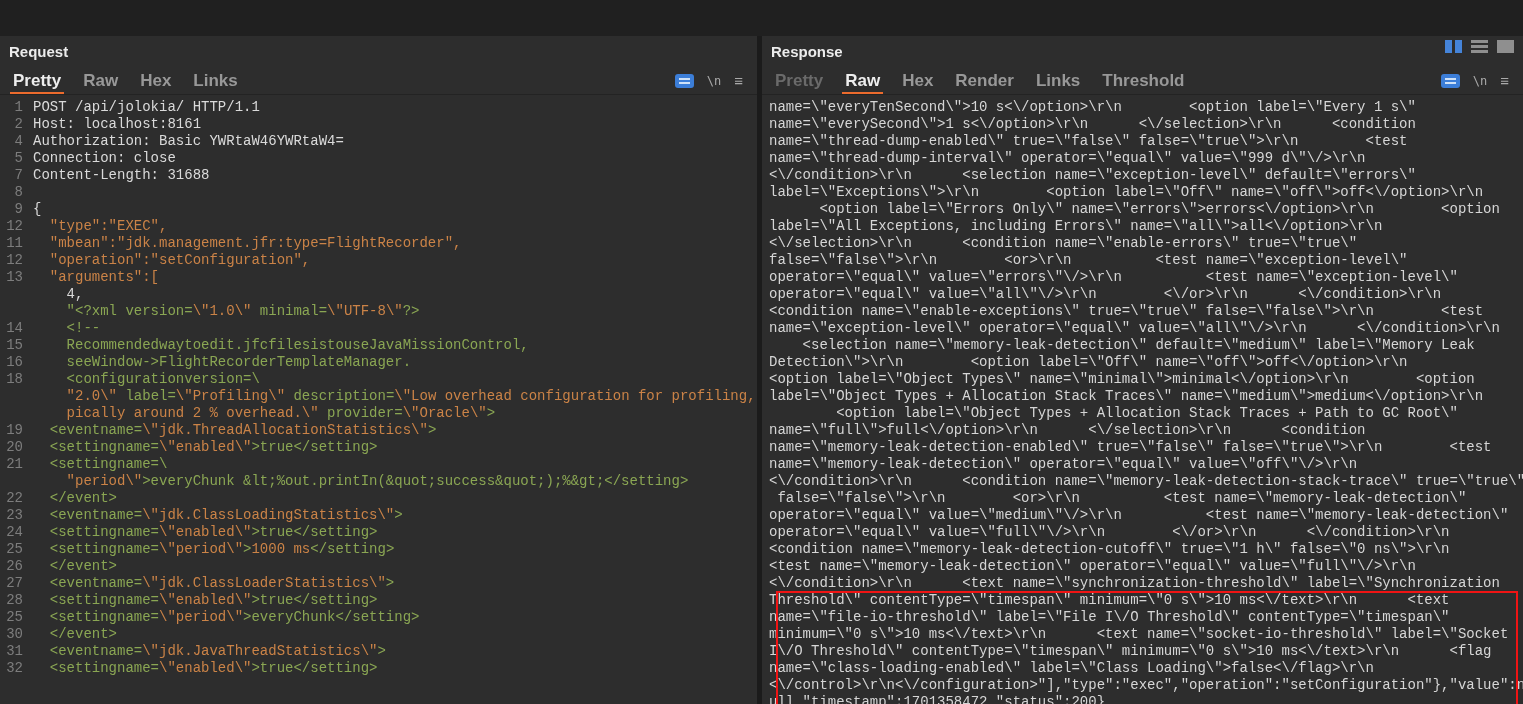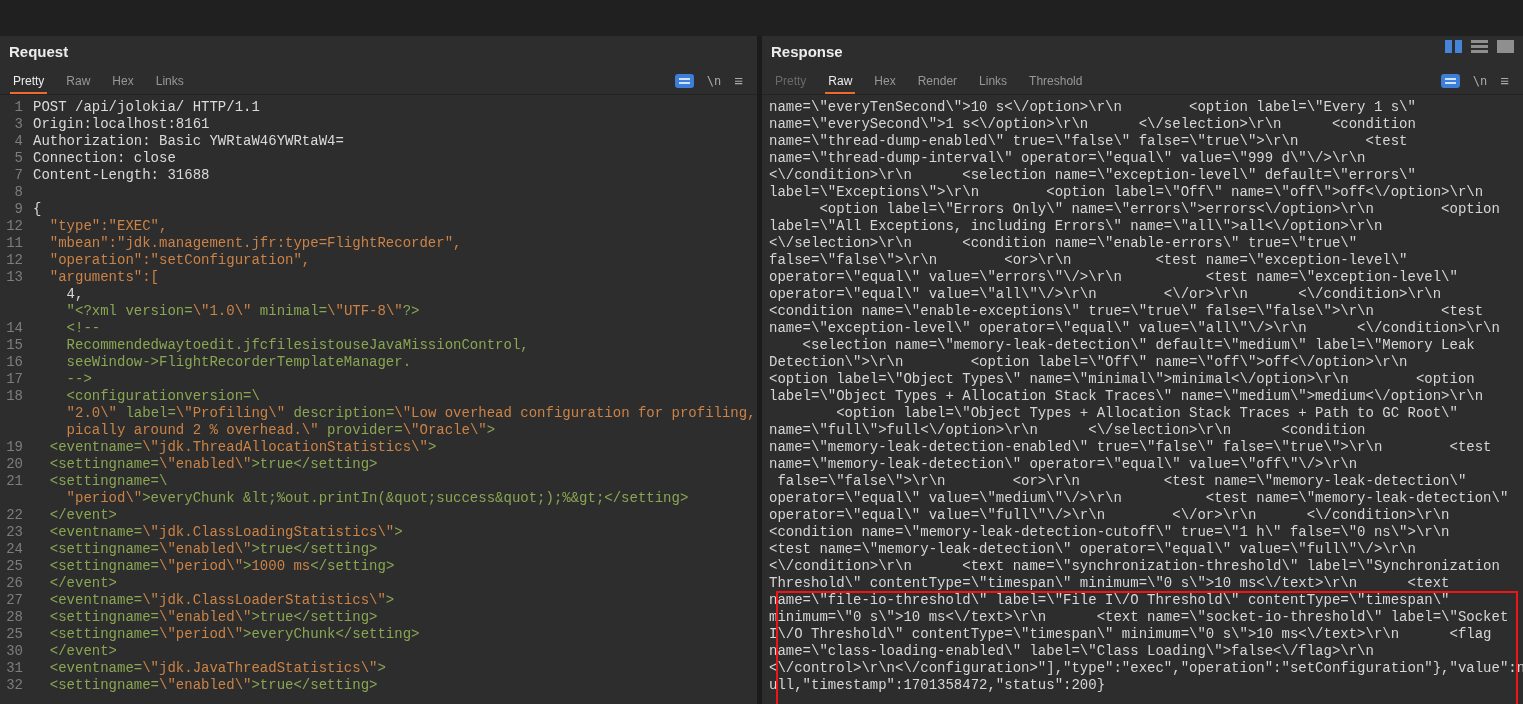--- a/index.html
+++ b/index.html
@@ -5,21 +5,21 @@
   html,body{margin:0;padding:0;background:#202020;}
   .app{display:flex;width:1523px;height:704px;background:#ef4444;position:relative;font-family:"Liberation Sans",sans-serif;overflow:hidden;margin-top:36px;}
   .panel{display:flex;flex-direction:column;background:#2d2d2d;overflow:hidden;}
   #request-panel{width:757px;flex:none;}
   #response-panel{flex:1;}
   .divider{width:5px;background:#1b1b1b;flex:none;}
   .panel-header{height:31px;display:flex;align-items:center;padding:0 9px;flex:none;}
   .panel-title{font-size:15px;font-weight:bold;color:#ececec;}
   .tab-bar{height:27px;flex:none;display:flex;align-items:center;padding:0 2px;border-bottom:1px solid #232323;}
   .tabs{display:flex;align-items:center;height:100%;}
-  .tab{padding:0 11px;height:100%;display:flex;align-items:center;font-size:12px;color:#989898;position:relative;cursor:default;}
+  .tab{padding:0 11px;height:100%;display:flex;align-items:center;font-size:17px;color:#989898;position:relative;cursor:default;font-weight:bold;}
   .tab.selected{color:#ededed;}
   .tab.selected::after{content:"";position:absolute;left:8px;right:8px;bottom:0;height:2px;background:#ec6b2d;}
   .tab.disabled{color:#6a6a6a;}
   .tab-tools{margin-left:auto;display:flex;align-items:center;gap:13px;padding-right:12px;}
   .fmt-icon{width:19px;height:14px;border-radius:3px;background:#3c7ed8;display:flex;flex-direction:column;justify-content:center;gap:2px;align-items:center;}
   .fmt-icon i{display:block;width:11px;height:2px;background:#cfe2f8;}
   .nl-icon{font-family:"DejaVu Sans Mono",monospace;font-size:12px;color:#aaa;}
   .menu-icon{font-size:15px;color:#aaa;line-height:1;}
   .editor{flex:1;overflow:hidden;font-family:Liberation Mono, monospace;font-size:14px;line-height:17px;padding-top:4px;background:#2d2d2d;}
   .code-row{white-space:pre;height:17px;}
@@ -63,36 +63,35 @@
             <i></i>
             <i></i>
           </span>
         <span class="nl-icon">\n</span>
         <span class="menu-icon">≡</span>
       </div>
     </div>
     <div class="editor">
       <div>
           <div class="code-row"><span class="gutter">1</span><span class="c-w">POST /api/jolokia/ HTTP/1.1</span></div>
-          <div class="code-row"><span class="gutter">3</span><span class="c-w">Origin:localhost:8161</span></div>
+          <div class="code-row"><span class="gutter">2</span><span class="c-w">Host: localhost:8161</span></div>
           <div class="code-row"><span class="gutter">4</span><span class="c-w">Authorization: Basic YWRtaW46YWRtaW4=</span></div>
           <div class="code-row"><span class="gutter">5</span><span class="c-w">Connection: close</span></div>
           <div class="code-row"><span class="gutter">7</span><span class="c-w">Content-Length: 31688</span></div>
           <div class="code-row"><span class="gutter">8</span></div>
           <div class="code-row"><span class="gutter">9</span><span class="c-w">{</span></div>
           <div class="code-row"><span class="gutter">12</span><span class="c-o">  "type":"EXEC",</span></div>
           <div class="code-row"><span class="gutter">11</span><span class="c-o">  "mbean":"jdk.management.jfr:type=FlightRecorder",</span></div>
           <div class="code-row"><span class="gutter">12</span><span class="c-o">  "operation":"setConfiguration",</span></div>
           <div class="code-row"><span class="gutter">13</span><span class="c-o">  "arguments":[</span></div>
           <div class="code-row"><span class="gutter"></span><span class="c-w">    4,</span></div>
           <div class="code-row"><span class="gutter"></span><span class="c-g">    "&lt;?xml version=</span><span class="c-o">\"1.0\"</span><span class="c-g"> minimal=</span><span class="c-o">\"UTF-8\"</span><span class="c-g">?&gt;</span></div>
           <div class="code-row"><span class="gutter">14</span><span class="c-g">    &lt;!--</span></div>
           <div class="code-row"><span class="gutter">15</span><span class="c-g">    Recommendedwaytoedit.jfcfilesistouseJavaMissionControl,</span></div>
           <div class="code-row"><span class="gutter">16</span><span class="c-g">    seeWindow-&gt;FlightRecorderTemplateManager.</span></div>
-          <div class="code-row"><span class="gutter">17</span><span class="c-g">    --&gt;</span></div>
           <div class="code-row"><span class="gutter">18</span><span class="c-g">    &lt;configurationversion=\</span></div>
           <div class="code-row"><span class="gutter"></span><span class="c-o">    "2.0\" </span><span class="c-g">label=</span><span class="c-o">\"Profiling\" </span><span class="c-g">description=</span><span class="c-o">\"Low overhead configuration for profiling, ty</span></div>
           <div class="code-row"><span class="gutter"></span><span class="c-o">    pically around 2 % overhead.\" </span><span class="c-g">provider=</span><span class="c-o">\"Oracle\"</span><span class="c-g">&gt;</span></div>
           <div class="code-row"><span class="gutter">19</span><span class="c-g">  &lt;eventname=</span><span class="c-o">\"jdk.ThreadAllocationStatistics\"</span><span class="c-g">&gt;</span></div>
           <div class="code-row"><span class="gutter">20</span><span class="c-g">  &lt;settingname=</span><span class="c-o">\"enabled\"</span><span class="c-g">&gt;true&lt;/setting&gt;</span></div>
           <div class="code-row"><span class="gutter">21</span><span class="c-g">  &lt;settingname=\</span></div>
           <div class="code-row"><span class="gutter"></span><span class="c-o">    "period\"</span><span class="c-g">&gt;everyChunk &amp;lt;%out.printIn(&amp;quot;success&amp;quot;);%&amp;gt;&lt;/setting&gt;</span></div>
           <div class="code-row"><span class="gutter">22</span><span class="c-g">  &lt;/event&gt;</span></div>
           <div class="code-row"><span class="gutter">23</span><span class="c-g">  &lt;eventname=</span><span class="c-o">\"jdk.ClassLoadingStatistics\"</span><span class="c-g">&gt;</span></div>
           <div class="code-row"><span class="gutter">24</span><span class="c-g">  &lt;settingname=</span><span class="c-o">\"enabled\"</span><span class="c-g">&gt;true&lt;/setting&gt;</span></div>
@@ -179,20 +178,21 @@
           <div class="code-row res-row">&lt;condition name=\"enable-exceptions\" true=\"true\" false=\"false\"&gt;\r\n        &lt;test</div>
           <div class="code-row res-row">name=\"exception-level\" operator=\"equal\" value=\"all\"\/&gt;\r\n      &lt;\/condition&gt;\r\n</div>
           <div class="code-row res-row">    &lt;selection name=\"memory-leak-detection\" default=\"medium\" label=\"Memory Leak</div>
           <div class="code-row res-row">Detection\"&gt;\r\n        &lt;option label=\"Off\" name=\"off\"&gt;off&lt;\/option&gt;\r\n</div>
           <div class="code-row res-row">&lt;option label=\"Object Types\" name=\"minimal\"&gt;minimal&lt;\/option&gt;\r\n        &lt;option</div>
           <div class="code-row res-row">label=\"Object Types + Allocation Stack Traces\" name=\"medium\"&gt;medium&lt;\/option&gt;\r\n</div>
           <div class="code-row res-row">        &lt;option label=\"Object Types + Allocation Stack Traces + Path to GC Root\"</div>
           <div class="code-row res-row">name=\"full\"&gt;full&lt;\/option&gt;\r\n      &lt;\/selection&gt;\r\n      &lt;condition</div>
           <div class="code-row res-row">name=\"memory-leak-detection-enabled\" true=\"false\" false=\"true\"&gt;\r\n        &lt;test</div>
           <div class="code-row res-row">name=\"memory-leak-detection\" operator=\"equal\" value=\"off\"\/&gt;\r\n</div>
+          <div class="code-row res-row">&lt;\/condition&gt;\r\n      &lt;condition name=\"memory-leak-detection-stack-trace\" true=\"true\"</div>
           <div class="code-row res-row"> false=\"false\"&gt;\r\n        &lt;or&gt;\r\n          &lt;test name=\"memory-leak-detection\"</div>
           <div class="code-row res-row">operator=\"equal\" value=\"medium\"\/&gt;\r\n          &lt;test name=\"memory-leak-detection\"</div>
           <div class="code-row res-row">operator=\"equal\" value=\"full\"\/&gt;\r\n        &lt;\/or&gt;\r\n      &lt;\/condition&gt;\r\n</div>
           <div class="code-row res-row">&lt;condition name=\"memory-leak-detection-cutoff\" true=\"1 h\" false=\"0 ns\"&gt;\r\n</div>
           <div class="code-row res-row">&lt;test name=\"memory-leak-detection\" operator=\"equal\" value=\"full\"\/&gt;\r\n</div>
           <div class="code-row res-row">&lt;\/condition&gt;\r\n      &lt;text name=\"synchronization-threshold\" label=\"Synchronization</div>
           <div class="code-row res-row">Threshold\" contentType=\"timespan\" minimum=\"0 s\"&gt;10 ms&lt;\/text&gt;\r\n      &lt;text</div>
           <div class="code-row res-row">name=\"file-io-threshold\" label=\"File I\/O Threshold\" contentType=\"timespan\"</div>
           <div class="code-row res-row">minimum=\"0 s\"&gt;10 ms&lt;\/text&gt;\r\n      &lt;text name=\"socket-io-threshold\" label=\"Socket</div>
           <div class="code-row res-row">I\/O Threshold\" contentType=\"timespan\" minimum=\"0 s\"&gt;10 ms&lt;\/text&gt;\r\n      &lt;flag</div>

